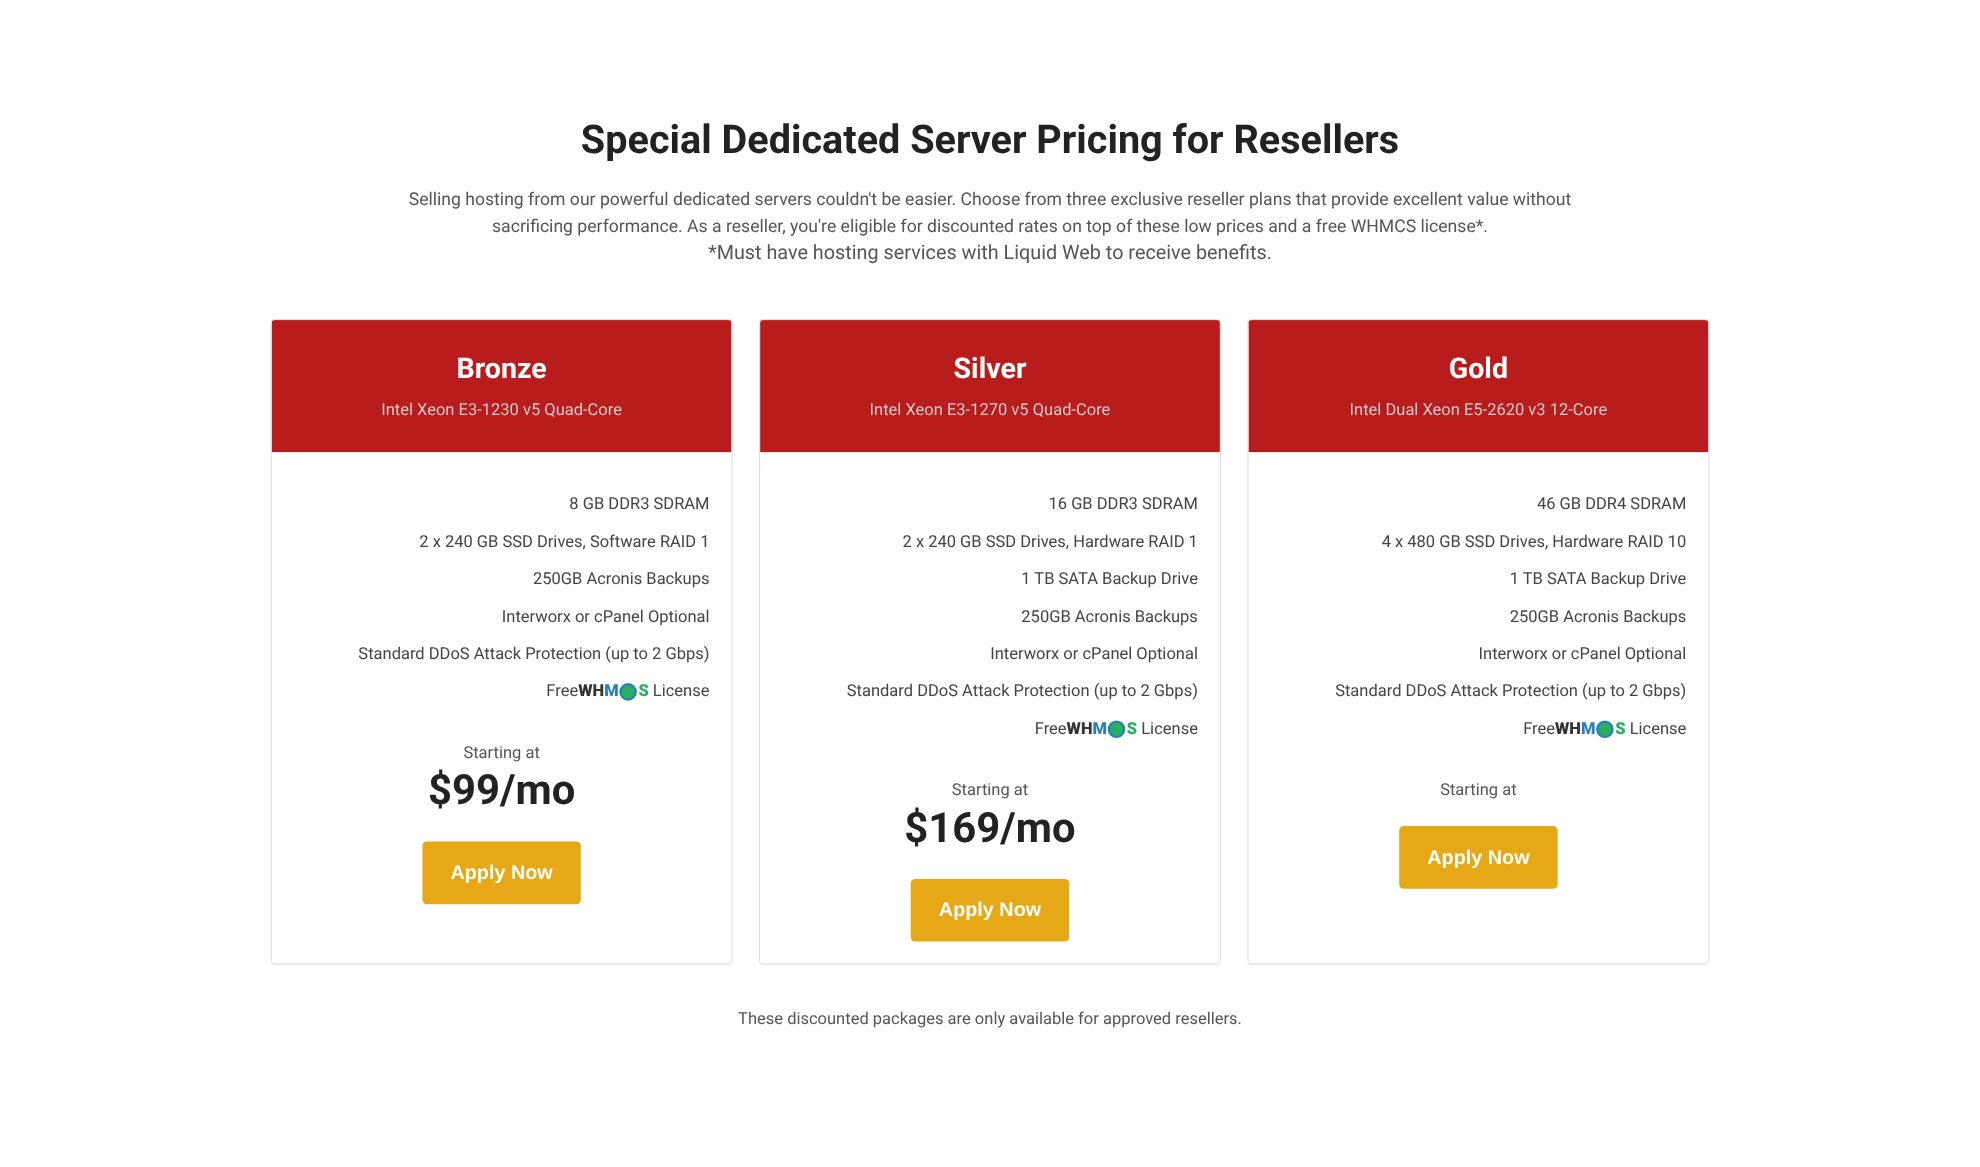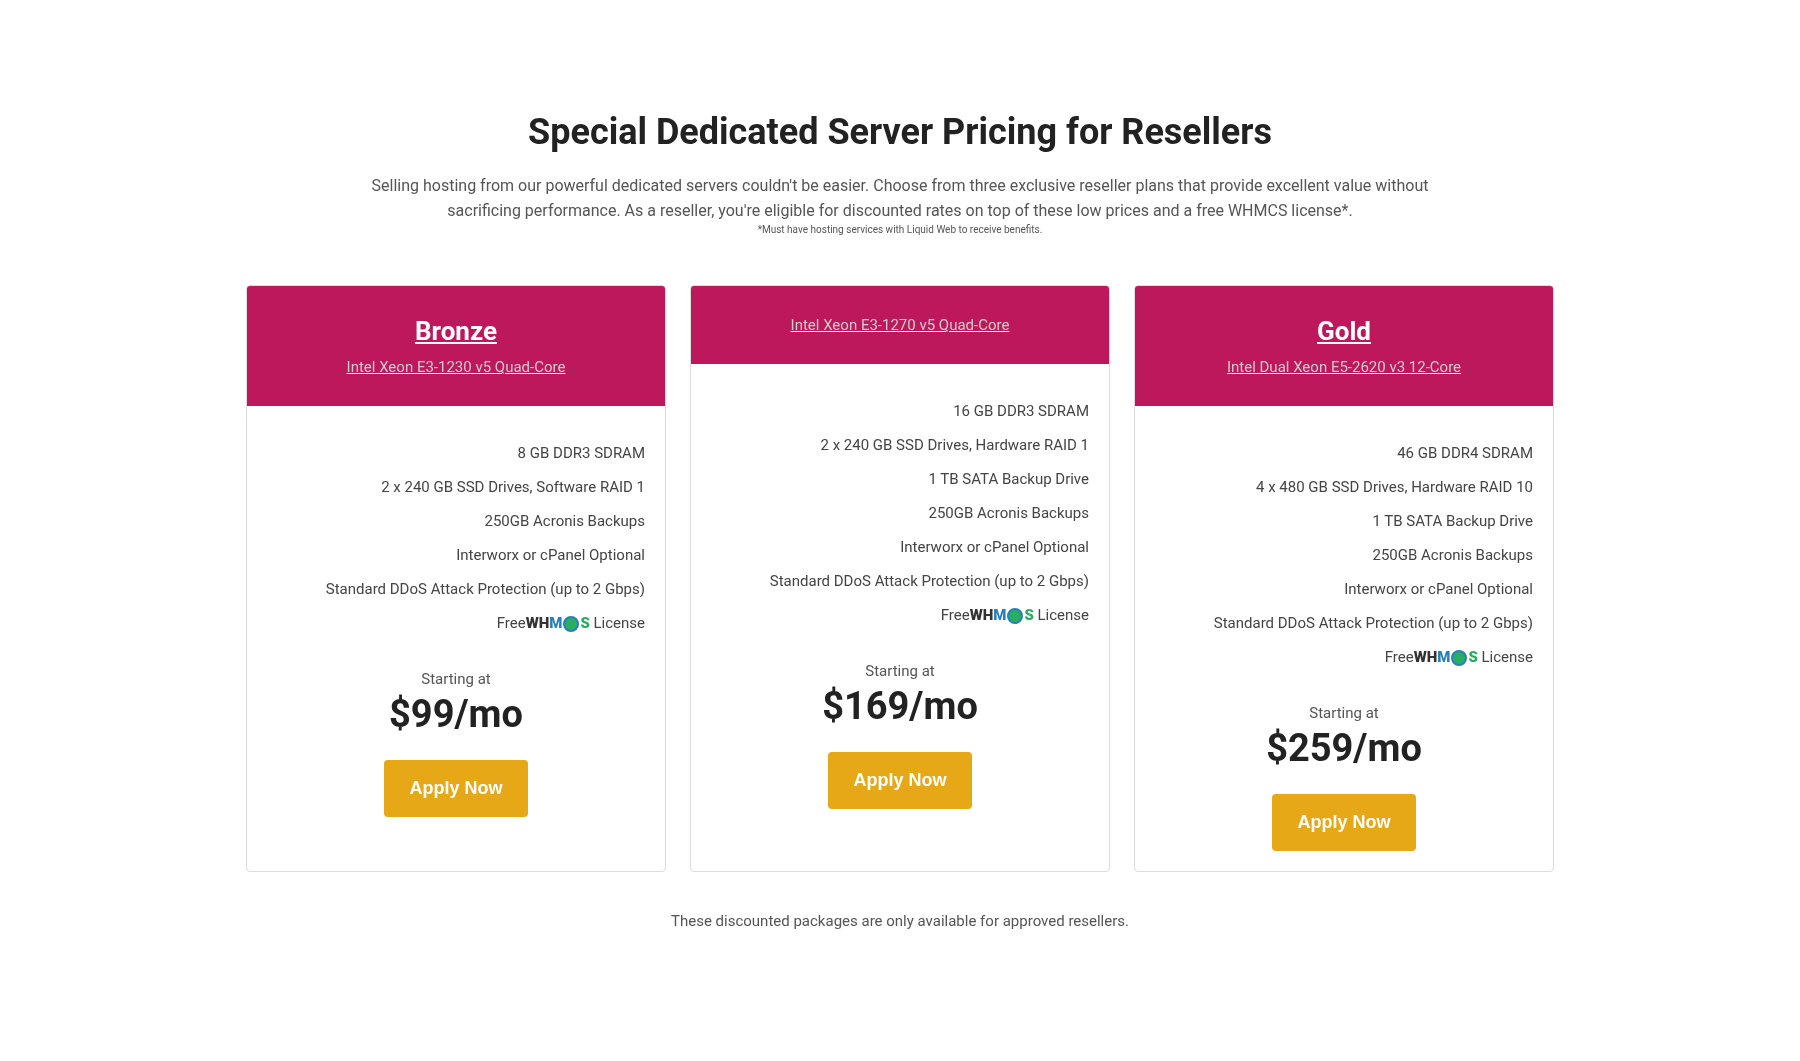--- a/index.html
+++ b/index.html
@@ -34,45 +34,44 @@
 
     .page-subtitle {
       font-size: 16px;
       color: #555;
       max-width: 1100px;
       margin: 0 auto 0;
       line-height: 1.6;
     }
 
     .page-note {
-      font-size: 10px;
+      font-size: 18px;
       color: #555;
       margin-bottom: 50px;
     }
 
     .cards-container {
       display: flex;
       gap: 24px;
       justify-content: center;
       margin-bottom: 40px;
     }
 
     .card {
       width: 420px;
       border: 1px solid #ddd;
       border-radius: 4px;
       overflow: hidden;
       background: #fff;
     }
 
     .card-header {
-      background: #be185d;
+      background: #b91c1c;
       color: #fff;
       padding: 30px 3px;
-      text-decoration: underline;
     }
 
     .card-plan-name {
       font-size: 26px;
       font-weight: 700;
       margin-bottom: 12px;
     }
 
     .card-processor {
       font-size: 15px;
@@ -165,20 +164,21 @@
           </ul>
           <div class="pricing-section">
             <div class="starting-at">Starting at</div>
             <div class="price">$99/mo</div>
           </div>
           <button class="apply-btn">Apply Now</button>
         </div>
       </div>
       <div class="card">
         <div class="card-header">
+          <div class="card-plan-name">Silver</div>
           <div class="card-processor">Intel Xeon E3-1270 v5 Quad-Core</div>
         </div>
         <div class="card-body">
           <ul class="feature-list">
             <li>16 GB DDR3 SDRAM</li>
             <li>2 x 240 GB SSD Drives, Hardware RAID 1</li>
             <li>1 TB SATA Backup Drive</li>
             <li>250GB Acronis Backups</li>
             <li>Interworx or cPanel Optional</li>
             <li>Standard DDoS Attack Protection (up to 2 Gbps)</li>
@@ -201,21 +201,20 @@
             <li>46 GB DDR4 SDRAM</li>
             <li>4 x 480 GB SSD Drives, Hardware RAID 10</li>
             <li>1 TB SATA Backup Drive</li>
             <li>250GB Acronis Backups</li>
             <li>Interworx or cPanel Optional</li>
             <li>Standard DDoS Attack Protection (up to 2 Gbps)</li>
             <li><span class="whmcs-free">Free</span><span style="font-weight:900;color:#333;">WH</span><span style="font-weight:900;color:#2980b9;">M</span><span style="display:inline-block;width:16px;height:16px;border-radius:50%;background:#27ae60;border:2px solid #2980b9;margin:0 1px;vertical-align:middle;"></span><span style="font-weight:900;color:#27ae60;">S</span><span> License</span></li>
           </ul>
           <div class="pricing-section">
             <div class="starting-at">Starting at</div>
-            <div class="price">$259/mo</div>
           </div>
           <button class="apply-btn">Apply Now</button>
         </div>
       </div>
     </div>
 
   <p class="footer-note">These discounted packages are only available for approved resellers.</p>
 </div>
 
 </body></html>

